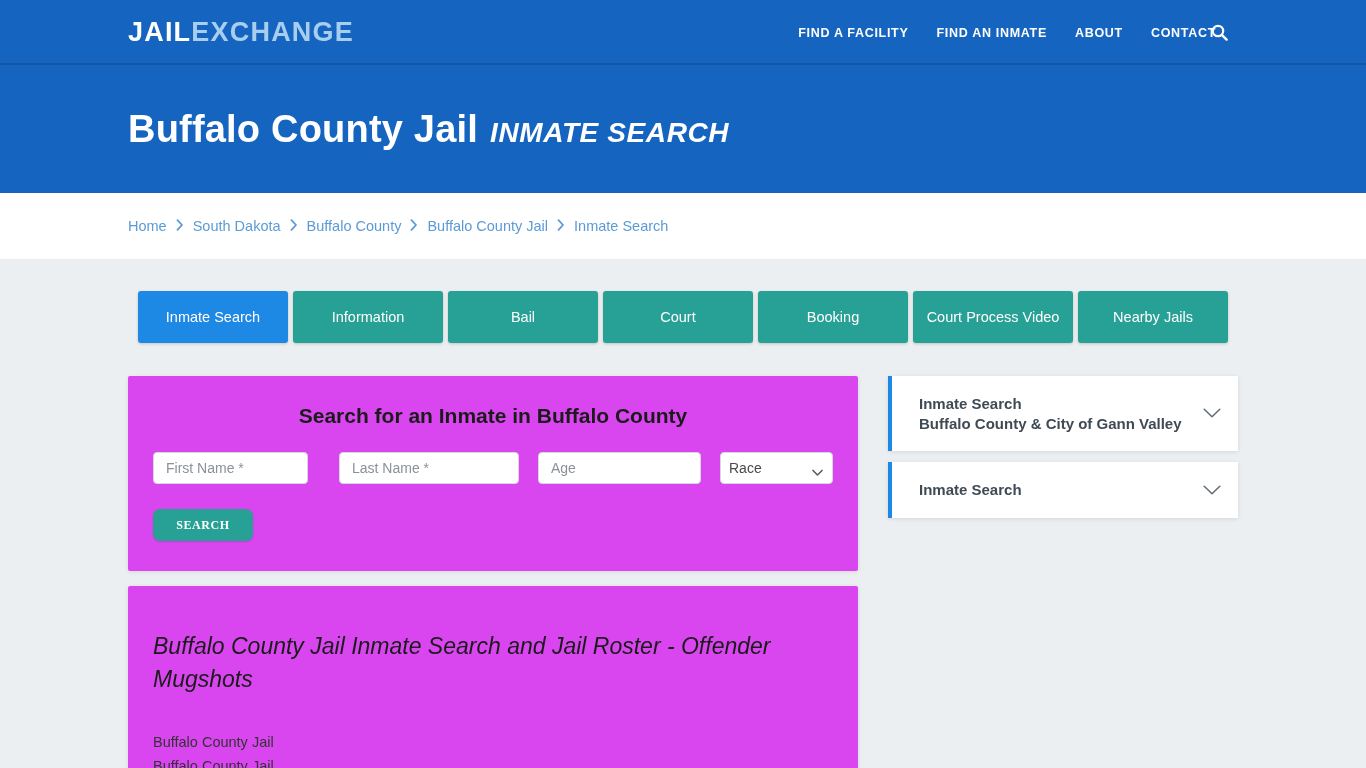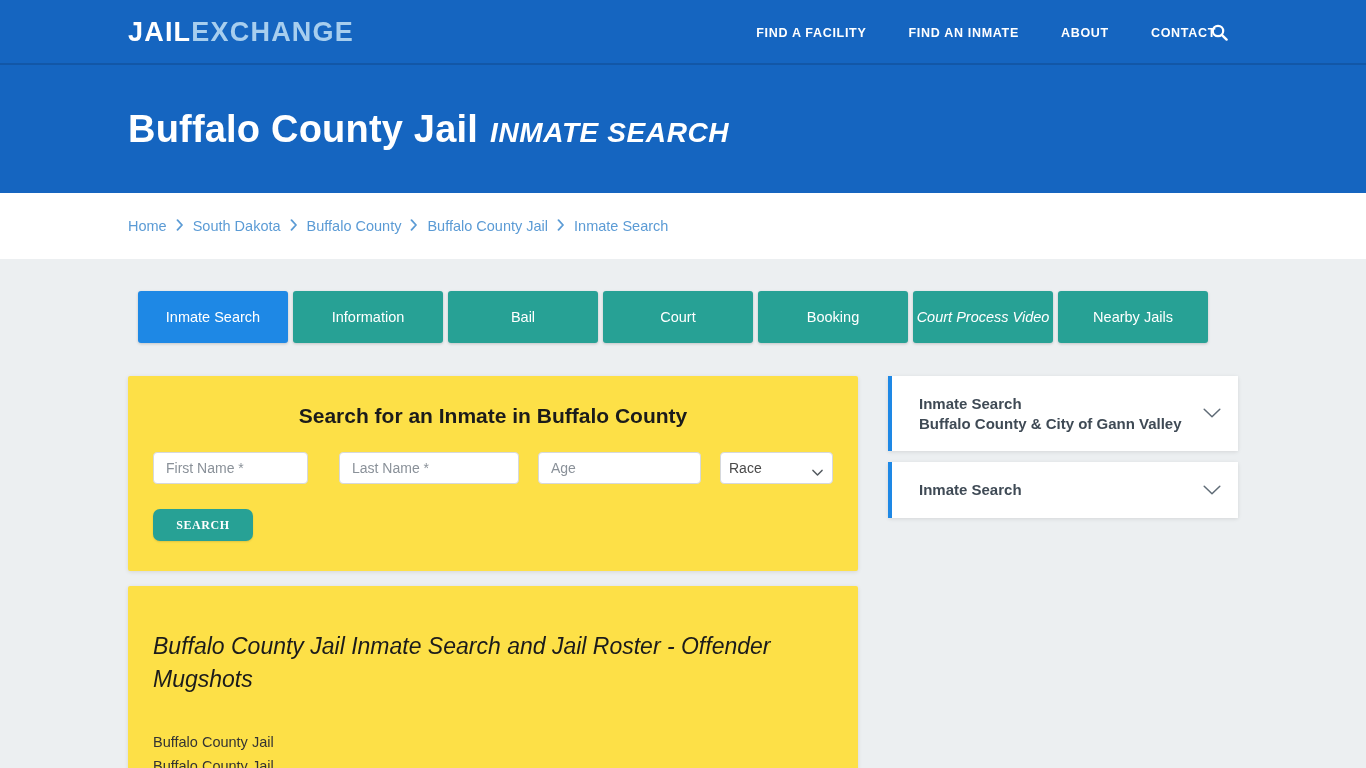--- a/index.html
+++ b/index.html
@@ -36,21 +36,21 @@
     white-space: nowrap;
   }
   .logo .l1 { color: #ffffff; }
   .logo .l2 { color: #a7ceee; }
 
   .nav {
     margin-left: auto;
     margin-right: 150px;
     display: flex;
     align-items: center;
-    gap: 42px;
+    gap: 28px;
   }
   .nav a {
     color: #ffffff;
     font-size: 12.5px;
     font-weight: bold;
     letter-spacing: 0.7px;
     text-decoration: none;
     white-space: nowrap;
   }
   .nav-search {
@@ -145,34 +145,34 @@
     display: flex;
     align-items: center;
     justify-content: center;
     padding: 0 18px;
     border-radius: 3px;
     box-shadow: 0 1px 3px rgba(0,0,0,0.18);
     cursor: pointer;
     white-space: nowrap;
   }
   .tab.w1 { width: 150px; }
-  .tab.w2 { width: 140px; font-style: italic; }
+  .tab.w2 { width: 160px; }
   .tab.active { background: #1e88e5; }
 
   
   .cols {
     display: flex;
     margin-top: 33px;
     gap: 30px;
   }
   .col-main { width: 730px; }
   .col-side { width: 350px; }
 
   .card {
-    background: #fde047;
+    background: #d946ef;
     border-radius: 2px;
     box-shadow: 0 1px 4px rgba(0,0,0,0.10);
   }
 
   
   .search-card { padding: 28px 25px 30px 25px; }
   .search-head {
     text-align: center;
     font-size: 21px;
     font-weight: bold;

